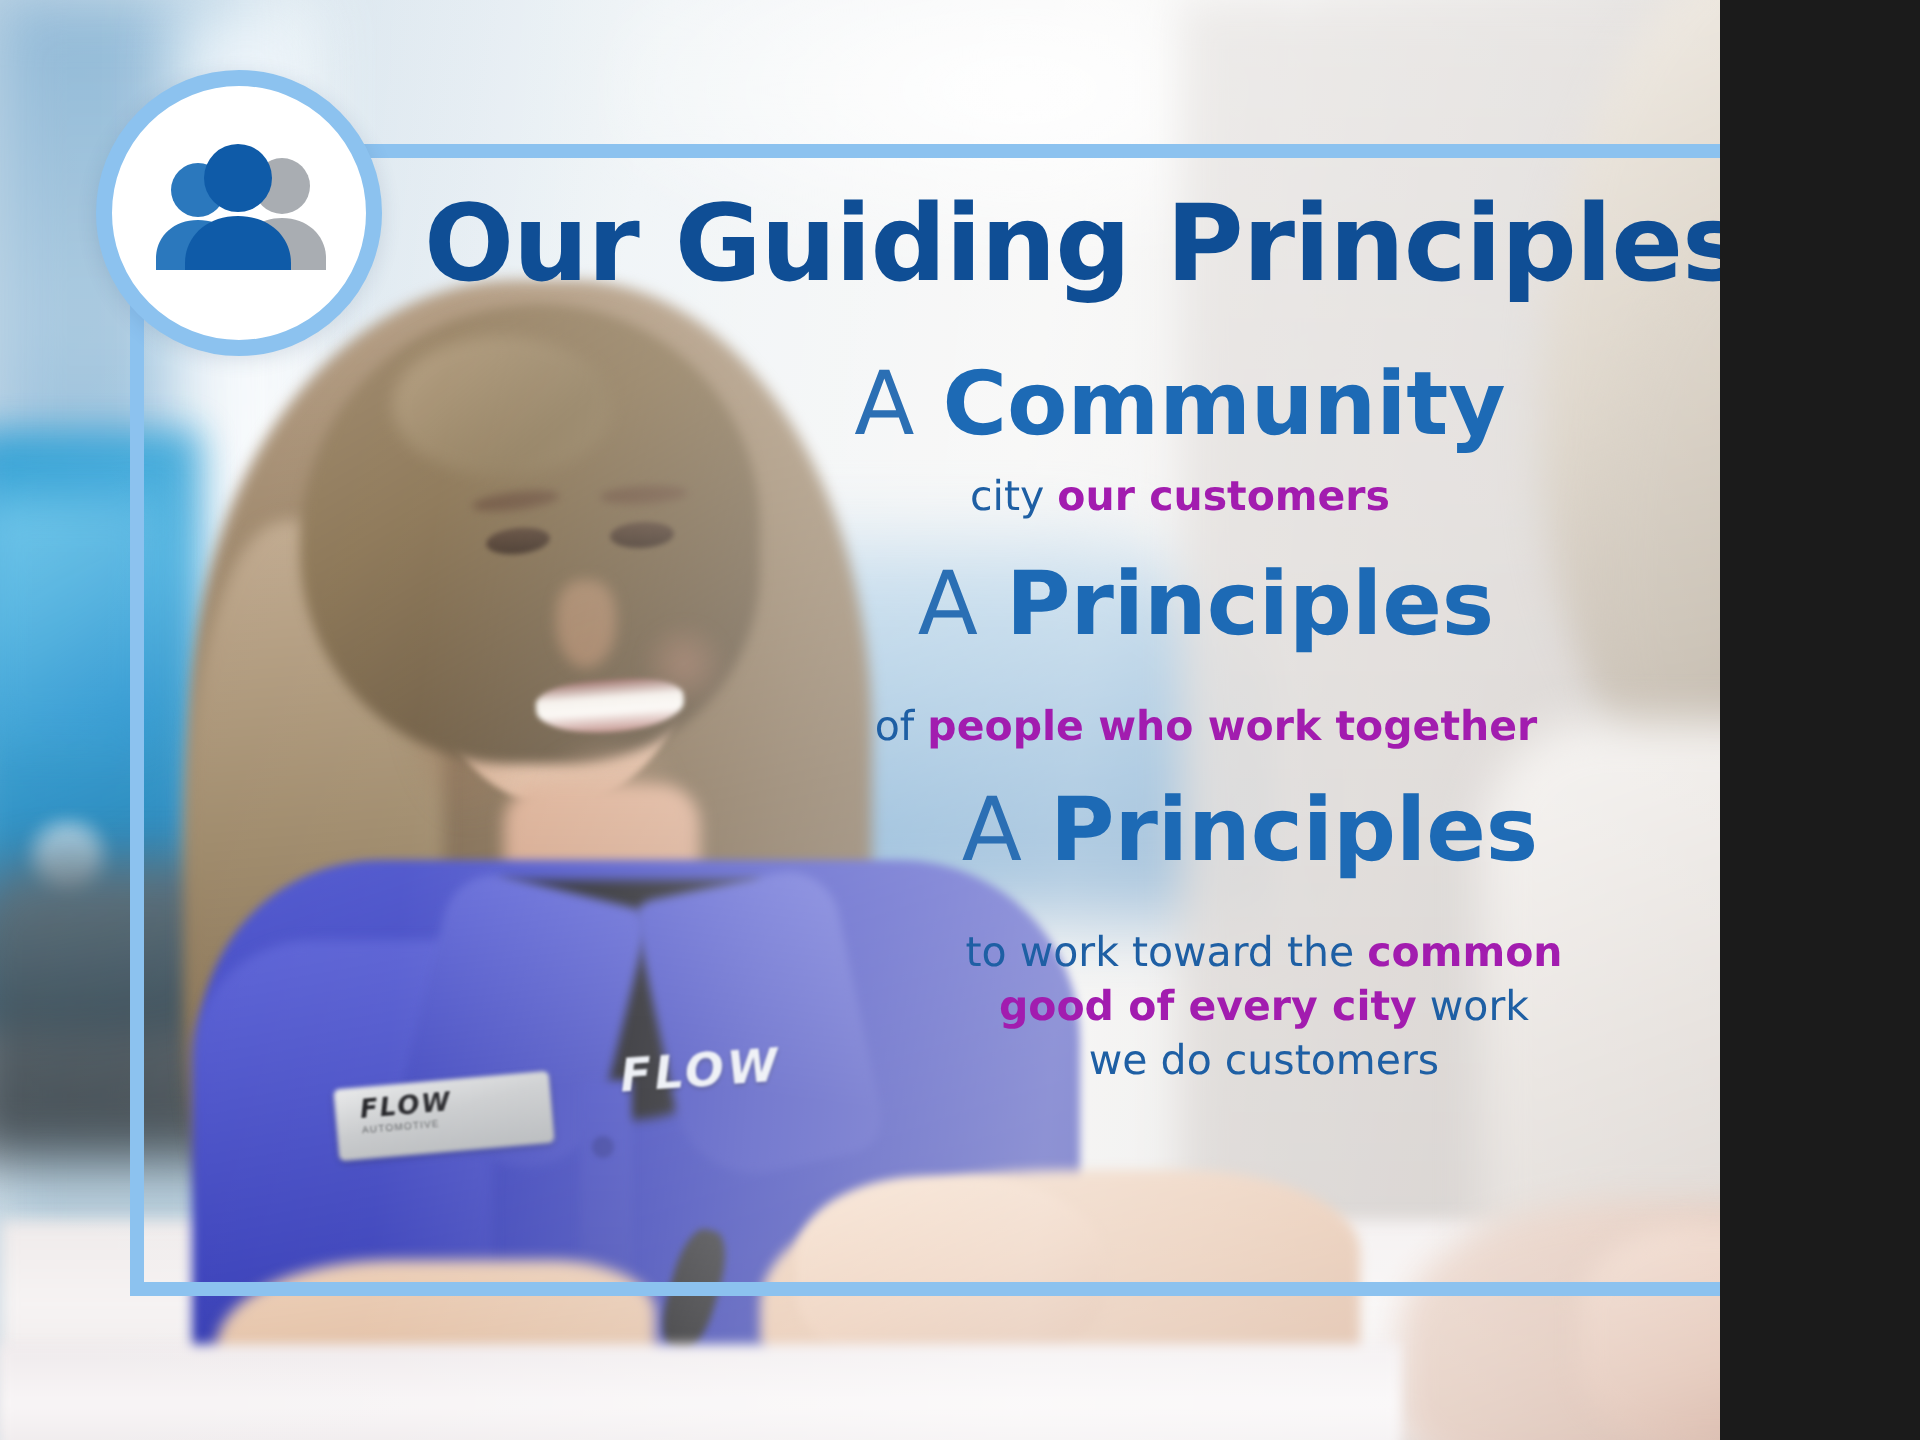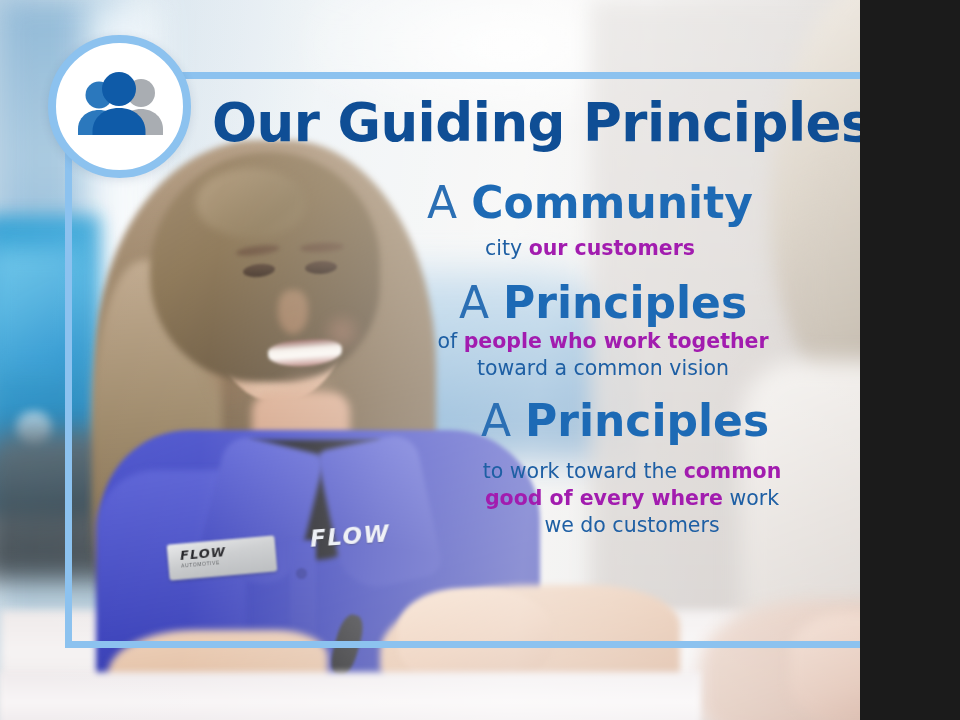--- a/index.html
+++ b/index.html
@@ -382,23 +382,23 @@
     margin-top: 3px;
   }
   .p-desc b { font-weight: 700; color: #a21caf; }
 
   .p-covenant   { margin-bottom: 16px; }
   .p-community  { margin-bottom: 14px; }
   .p-commitment { margin-bottom: 0; }
 
   .p-covenant .p-desc   { margin-top: 8px; }
   .p-community .p-title { margin-left: 26px; }
-  .p-community .p-desc  { margin-top: 0; margin-left: 26px; }
+  .p-community .p-desc  { margin-top: 22px; margin-left: 26px; }
   .p-commitment .p-title{ margin-left: 70px; }
-  .p-commitment .p-desc { margin-top: 13px; margin-left: 84px; }
+  .p-commitment .p-desc { margin-top: 23px; margin-left: 84px; }
 </style>
 </head>
 <body>
 
 <div id="stage">
 
   <div class="photo">
     <div class="bg-room"></div>
     <div class="bg-window-a"></div>
     <div class="bg-window-b"></div>
@@ -482,29 +482,28 @@
         <span>city </span><b>our customers</b>
       </div>
     </div>
 
     <div class="principle p-community">
       <div class="p-title">
         <span class="art">A </span><span class="word">Principles</span>
       </div>
       <div class="p-desc">
         <span>of </span><b>people who work together</b><br>
-        <span>toward a common vision</span>
       </div>
     </div>
 
     <div class="principle p-commitment">
       <div class="p-title">
         <span class="art">A </span><span class="word">Principles</span>
       </div>
       <div class="p-desc">
         <span>to work toward the </span><b>common</b><br>
-        <b>good of every where</b><span> work</span><br>
+        <b>good of every city</b><span> work</span><br>
         <span>we do customers</span>
       </div>
     </div>
 
   </div>
 </div>
 
 </body></html>

